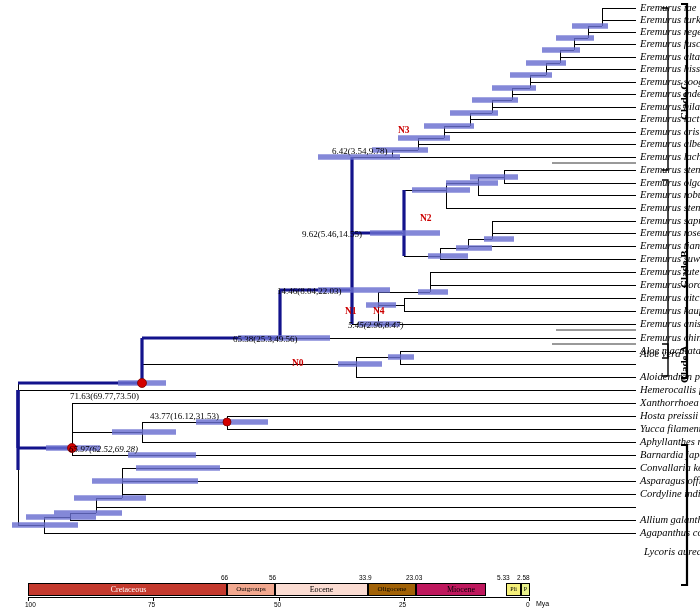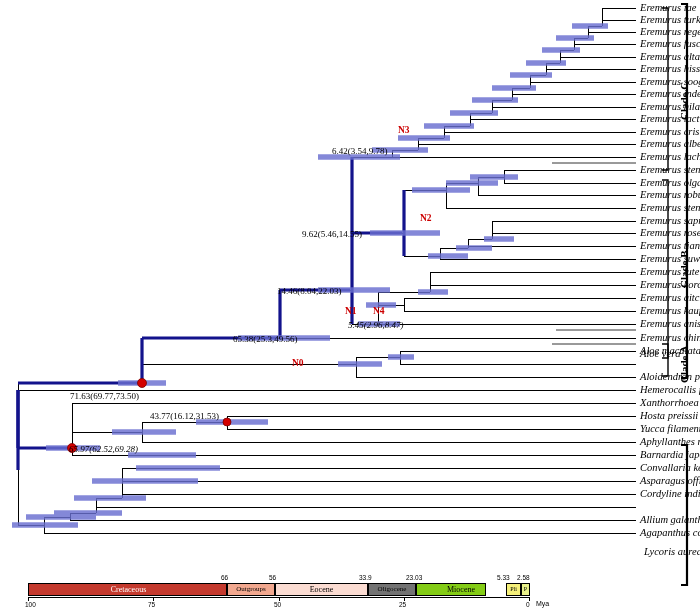--- a/index.html
+++ b/index.html
@@ -317,24 +317,24 @@
 
     <div style="position:absolute;left:0;top:0;width:199px;height:13px;background:#c43a2e;border:1px solid #000;box-sizing:border-box;">
       <div class="epoch" style="left:0;top:1px;width:199px;color:#fff;">Cretaceous</div>
     </div>
     <div style="position:absolute;left:199px;top:0;width:48px;height:13px;background:#f2a88f;border:1px solid #000;box-sizing:border-box;">
       <div class="epoch" style="left:0;top:1px;width:46px;font-size:7px;">Outgroups</div>
     </div>
     <div style="position:absolute;left:247px;top:0;width:93px;height:13px;background:#fbdcd2;border:1px solid #000;box-sizing:border-box;">
       <div class="epoch" style="left:0;top:1px;width:91px;">Eocene</div>
     </div>
-    <div style="position:absolute;left:340px;top:0;width:48px;height:13px;background:#737373;border:1px solid #000;box-sizing:border-box;">
+    <div style="position:absolute;left:340px;top:0;width:48px;height:13px;background:#a16207;border:1px solid #000;box-sizing:border-box;">
       <div class="epoch" style="left:0;top:1px;width:46px;font-size:7px;">Oligocene</div>
     </div>
-    <div style="position:absolute;left:388px;top:0;width:70px;height:13px;background:#84cc16;border:1px solid #000;box-sizing:border-box;">
+    <div style="position:absolute;left:388px;top:0;width:70px;height:13px;background:#be185d;border:1px solid #000;box-sizing:border-box;">
       <div class="epoch" style="left:0;top:1px;width:88px;">Miocene</div>
     </div>
     <div style="position:absolute;left:478px;top:0;width:15px;height:13px;background:#f5f07a;border:1px solid #000;box-sizing:border-box;">
       <div class="epoch" style="left:0;top:2px;width:13px;font-size:6px;">Pli</div>
     </div>
     <div style="position:absolute;left:493px;top:0;width:9px;height:13px;background:#e8f08a;border:1px solid #000;box-sizing:border-box;">
       <div class="epoch" style="left:0;top:2px;width:7px;font-size:6px;">P</div>
     </div>
 
     <div style="position:absolute;left:0;top:14px;width:502px;height:1px;background:#000;"></div>

